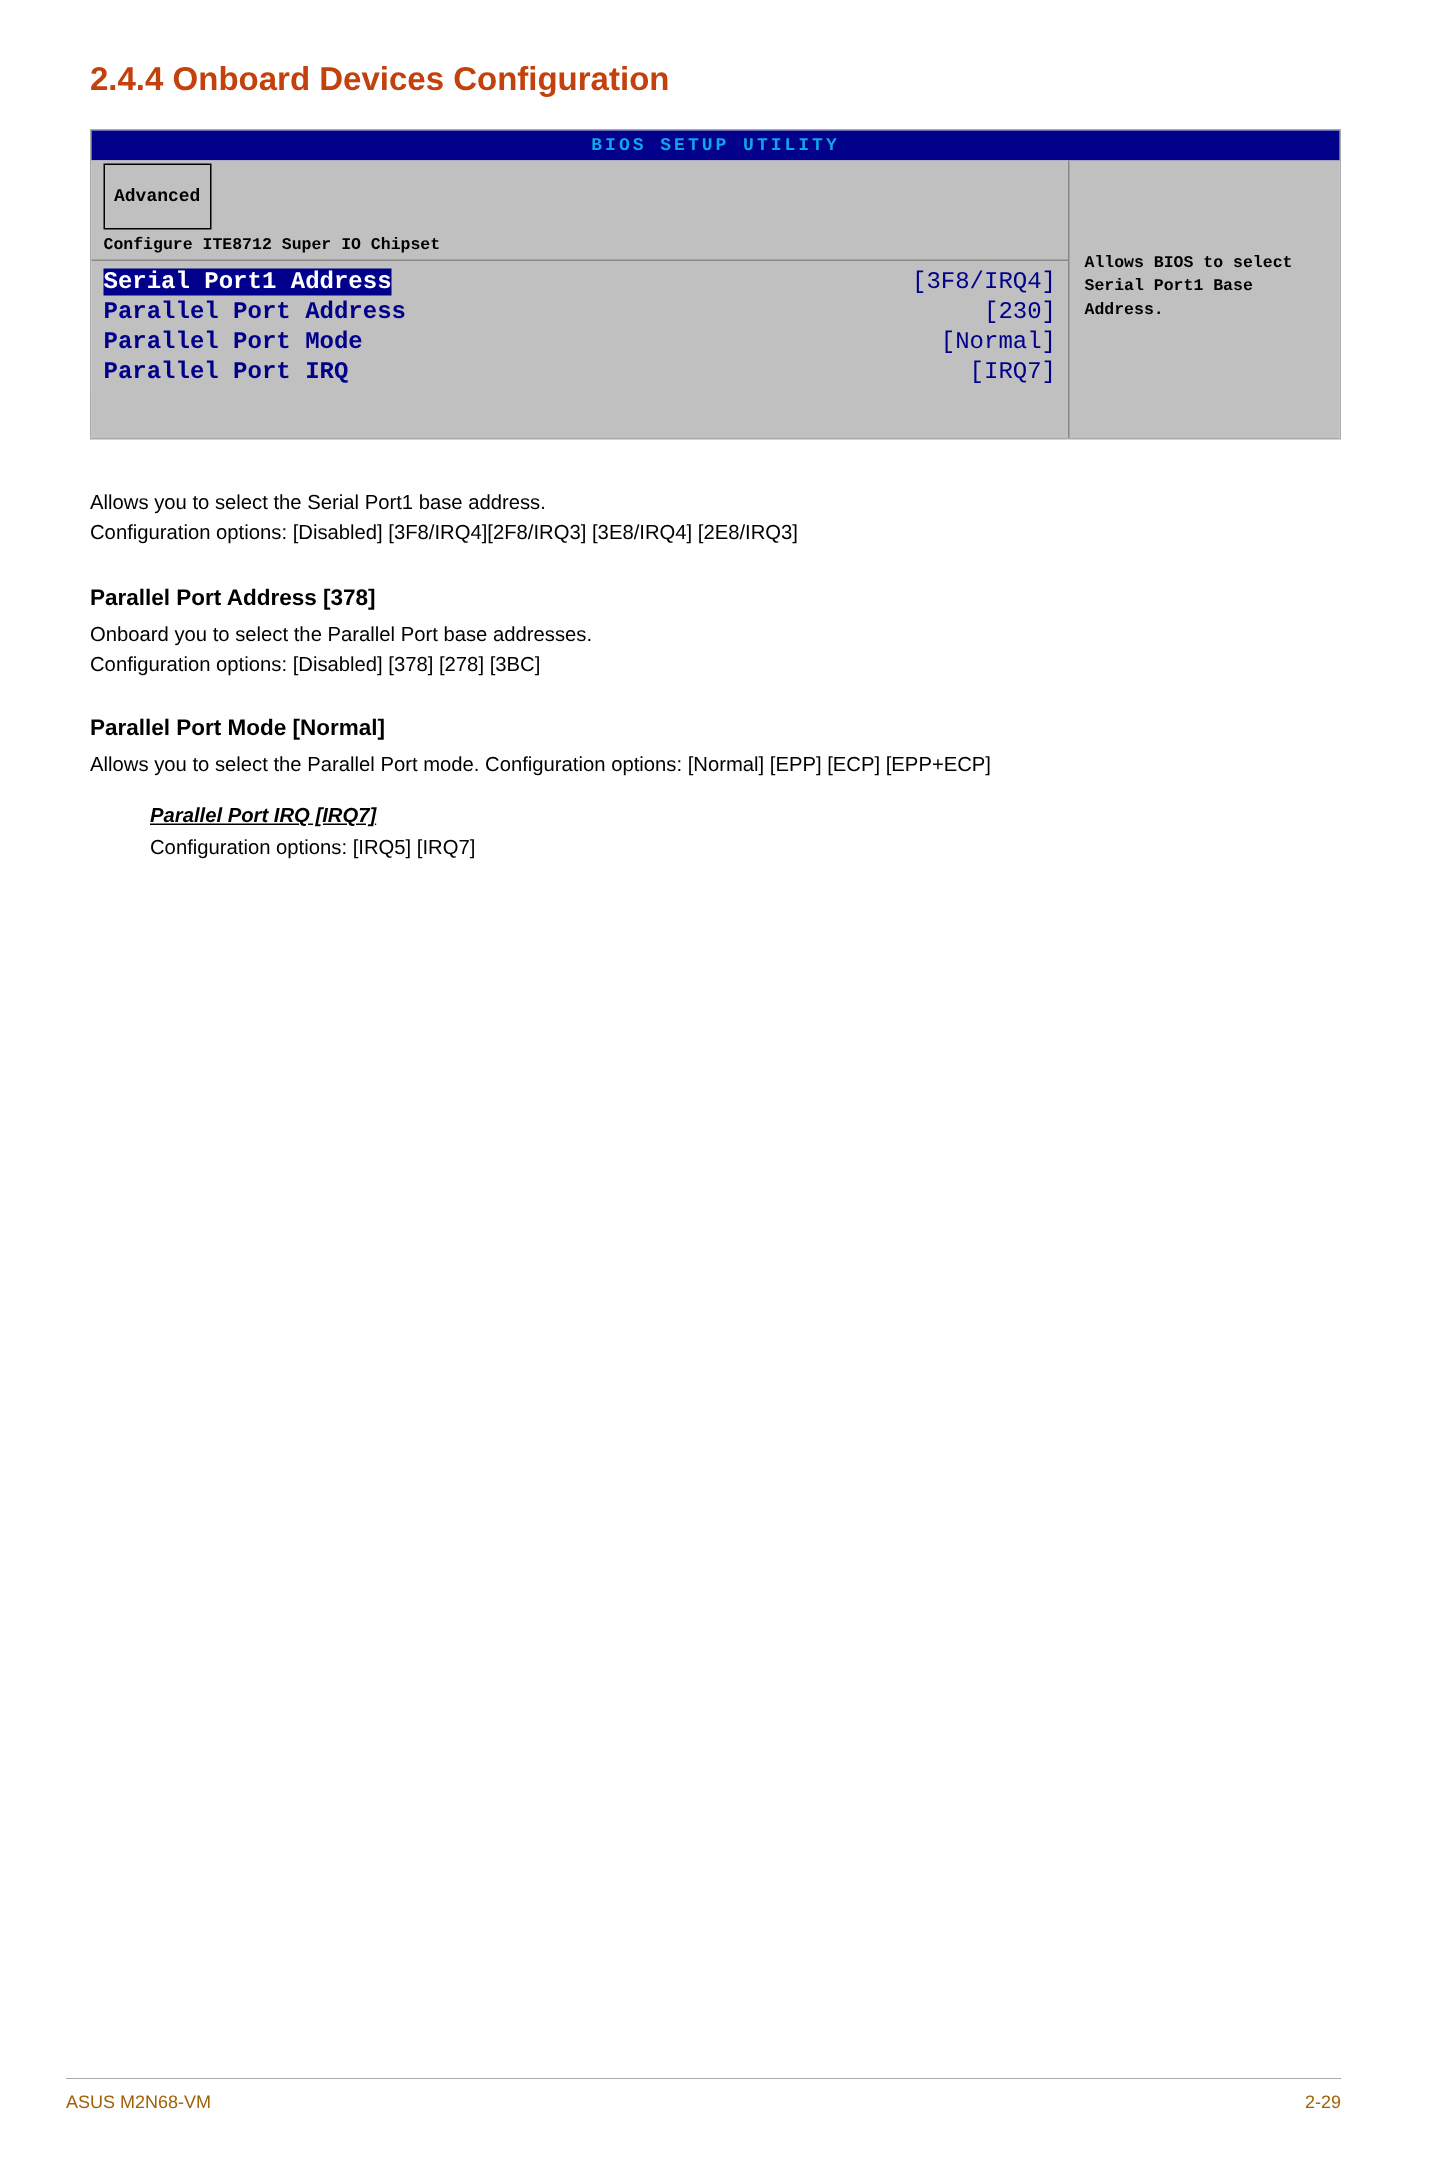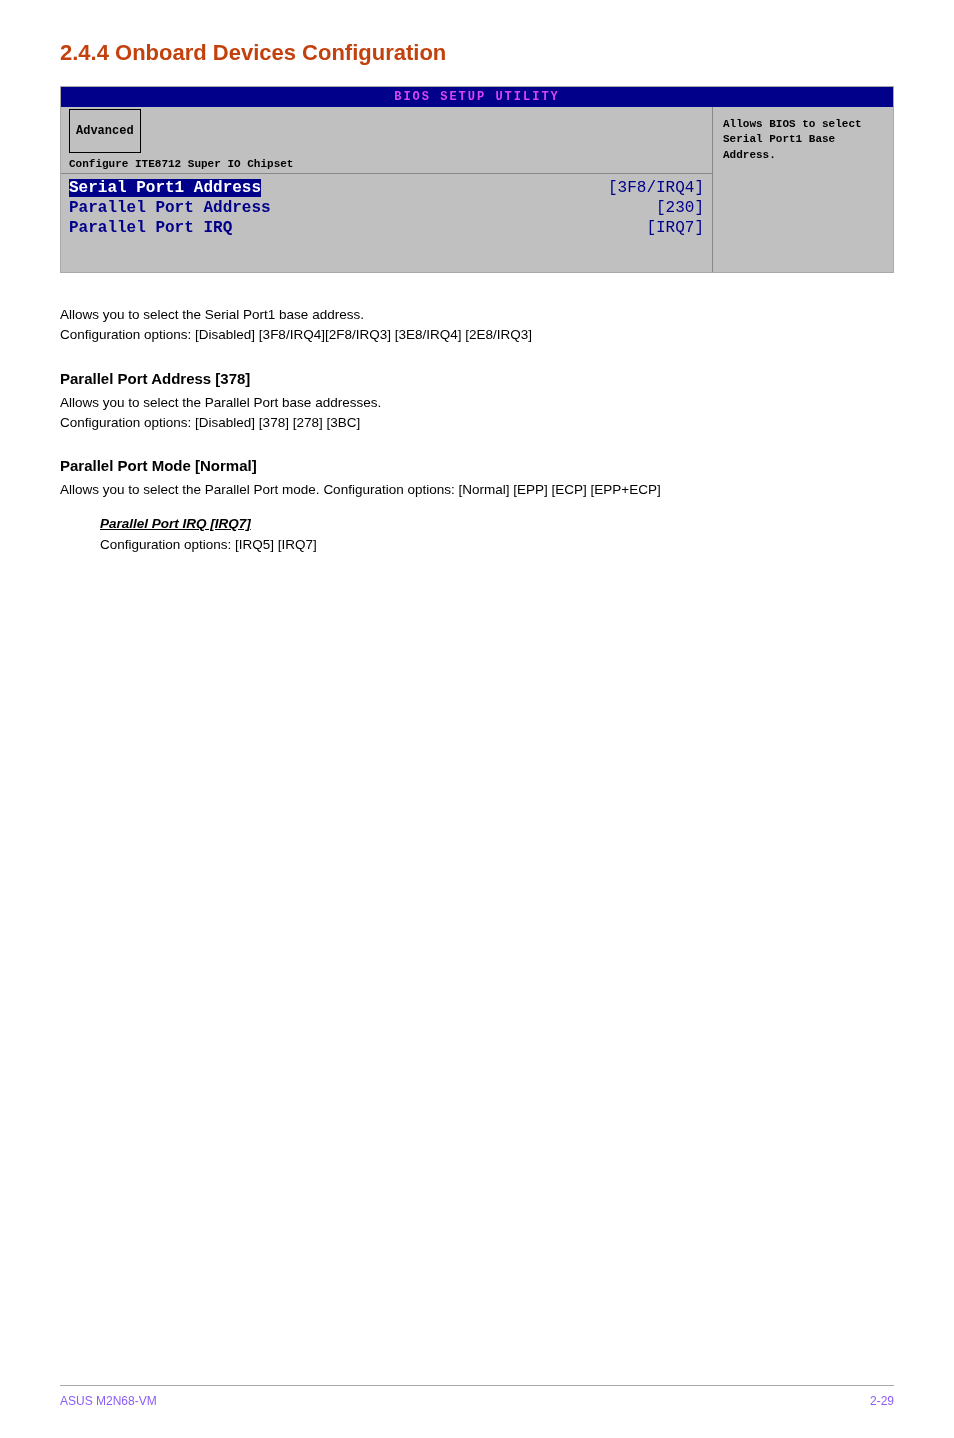--- a/index.html
+++ b/index.html
@@ -25,21 +25,21 @@
     .bios-screenshot {
       border: 1px solid #aaa;
       width: 100%;
       margin-bottom: 32px;
       font-family: 'Courier New', Courier, monospace;
       font-size: 12px;
     }
 
     .bios-header {
       background: #00008B;
-      color: #d946ef;
+      color: #0ea5e9;
       text-align: center;
       padding: 3px 0;
       font-weight: bold;
       letter-spacing: 2px;
       font-size: 12px;
     }
 
     .bios-body {
       display: flex;
       background: #c0c0c0;
@@ -97,26 +97,27 @@
       background: #00008B;
       color: #fff;
     }
 
     .bios-item-value {
       color: #00008B;
     }
 
     .bios-right {
       width: 180px;
-      padding: 10px 10px;
+      padding: 22px 10px;
       font-size: 11px;
       color: #000;
       font-family: 'Courier New', Courier, monospace;
       font-weight: bold;
       line-height: 1.4;
+      margin-top: 40px;
     }
 
     .bios-footer {
       background: #c0c0c0;
       padding: 12px 8px 8px 8px;
       min-height: 30px;
     }
 
     
     .section {
@@ -147,28 +148,28 @@
       font-size: 13.5px;
       font-weight: bold;
       text-decoration: underline;
       margin-bottom: 4px;
     }
 
     
     .page-footer {
       position: fixed;
       bottom: 30px;
-      left: 60px;
+      left: 44px;
       right: 60px;
       border-top: 1px solid #aaa;
       padding-top: 8px;
       display: flex;
       justify-content: space-between;
       font-size: 12px;
-      color: #8b5cf6;
+      color: #a16207;
     }
   </style>
 </head>
 <body>
 
 <h1 class="page-title">2.4.4   Onboard Devices Configuration</h1>
 
 <div class="bios-screenshot">
   <div class="bios-header">BIOS SETUP UTILITY</div>
   <div class="bios-body">
@@ -181,40 +182,44 @@
 
       <div class="bios-item-row">
             <span class="bios-item-label highlighted">Serial Port1 Address</span>
             <span class="bios-item-value">[3F8/IRQ4]</span>
           </div>
           <div class="bios-item-row">
             <span class="bios-item-label">Parallel Port Address</span>
             <span class="bios-item-value">[230]</span>
           </div>
           <div class="bios-item-row">
+            <span class="bios-item-label">Parallel Port Mode</span>
+            <span class="bios-item-value">[Normal]</span>
+          </div>
+          <div class="bios-item-row">
             <span class="bios-item-label">   Parallel Port IRQ</span>
             <span class="bios-item-value">[IRQ7]</span>
           </div>
         </div>
       <div class="bios-footer"></div>
     </div>
     <div class="bios-right">
       <span>Allows BIOS to select Serial Port1 Base Address.</span>
     </div>
   </div>
 </div>
 
 <div id="sections-container">
     <div class="section">
       <div class="section-body">Allows you to select the Serial Port1 base address.</div>
       <div class="section-body">Configuration options: [Disabled] [3F8/IRQ4][2F8/IRQ3] [3E8/IRQ4] [2E8/IRQ3]</div>
     </div>
     <div class="section">
       <div class="section-title">Parallel Port Address [378]</div>
-      <div class="section-body">Allows you to select the Parallel Port base addresses.</div>
+      <div class="section-body">Onboard you to select the Parallel Port base addresses.</div>
       <div class="section-body">Configuration options: [Disabled] [378] [278] [3BC]</div>
     </div>
     <div class="section">
       <div class="section-title">Parallel Port Mode [Normal]</div>
       <div class="section-body">Allows you to select the Parallel Port  mode. Configuration options: [Normal] [EPP] [ECP] [EPP+ECP]</div>
       <div class="subsection">
         <div class="subsection-title">Parallel Port IRQ [IRQ7]</div>
         <div class="section-body">Configuration options: [IRQ5] [IRQ7]</div>
       </div>
     </div>

